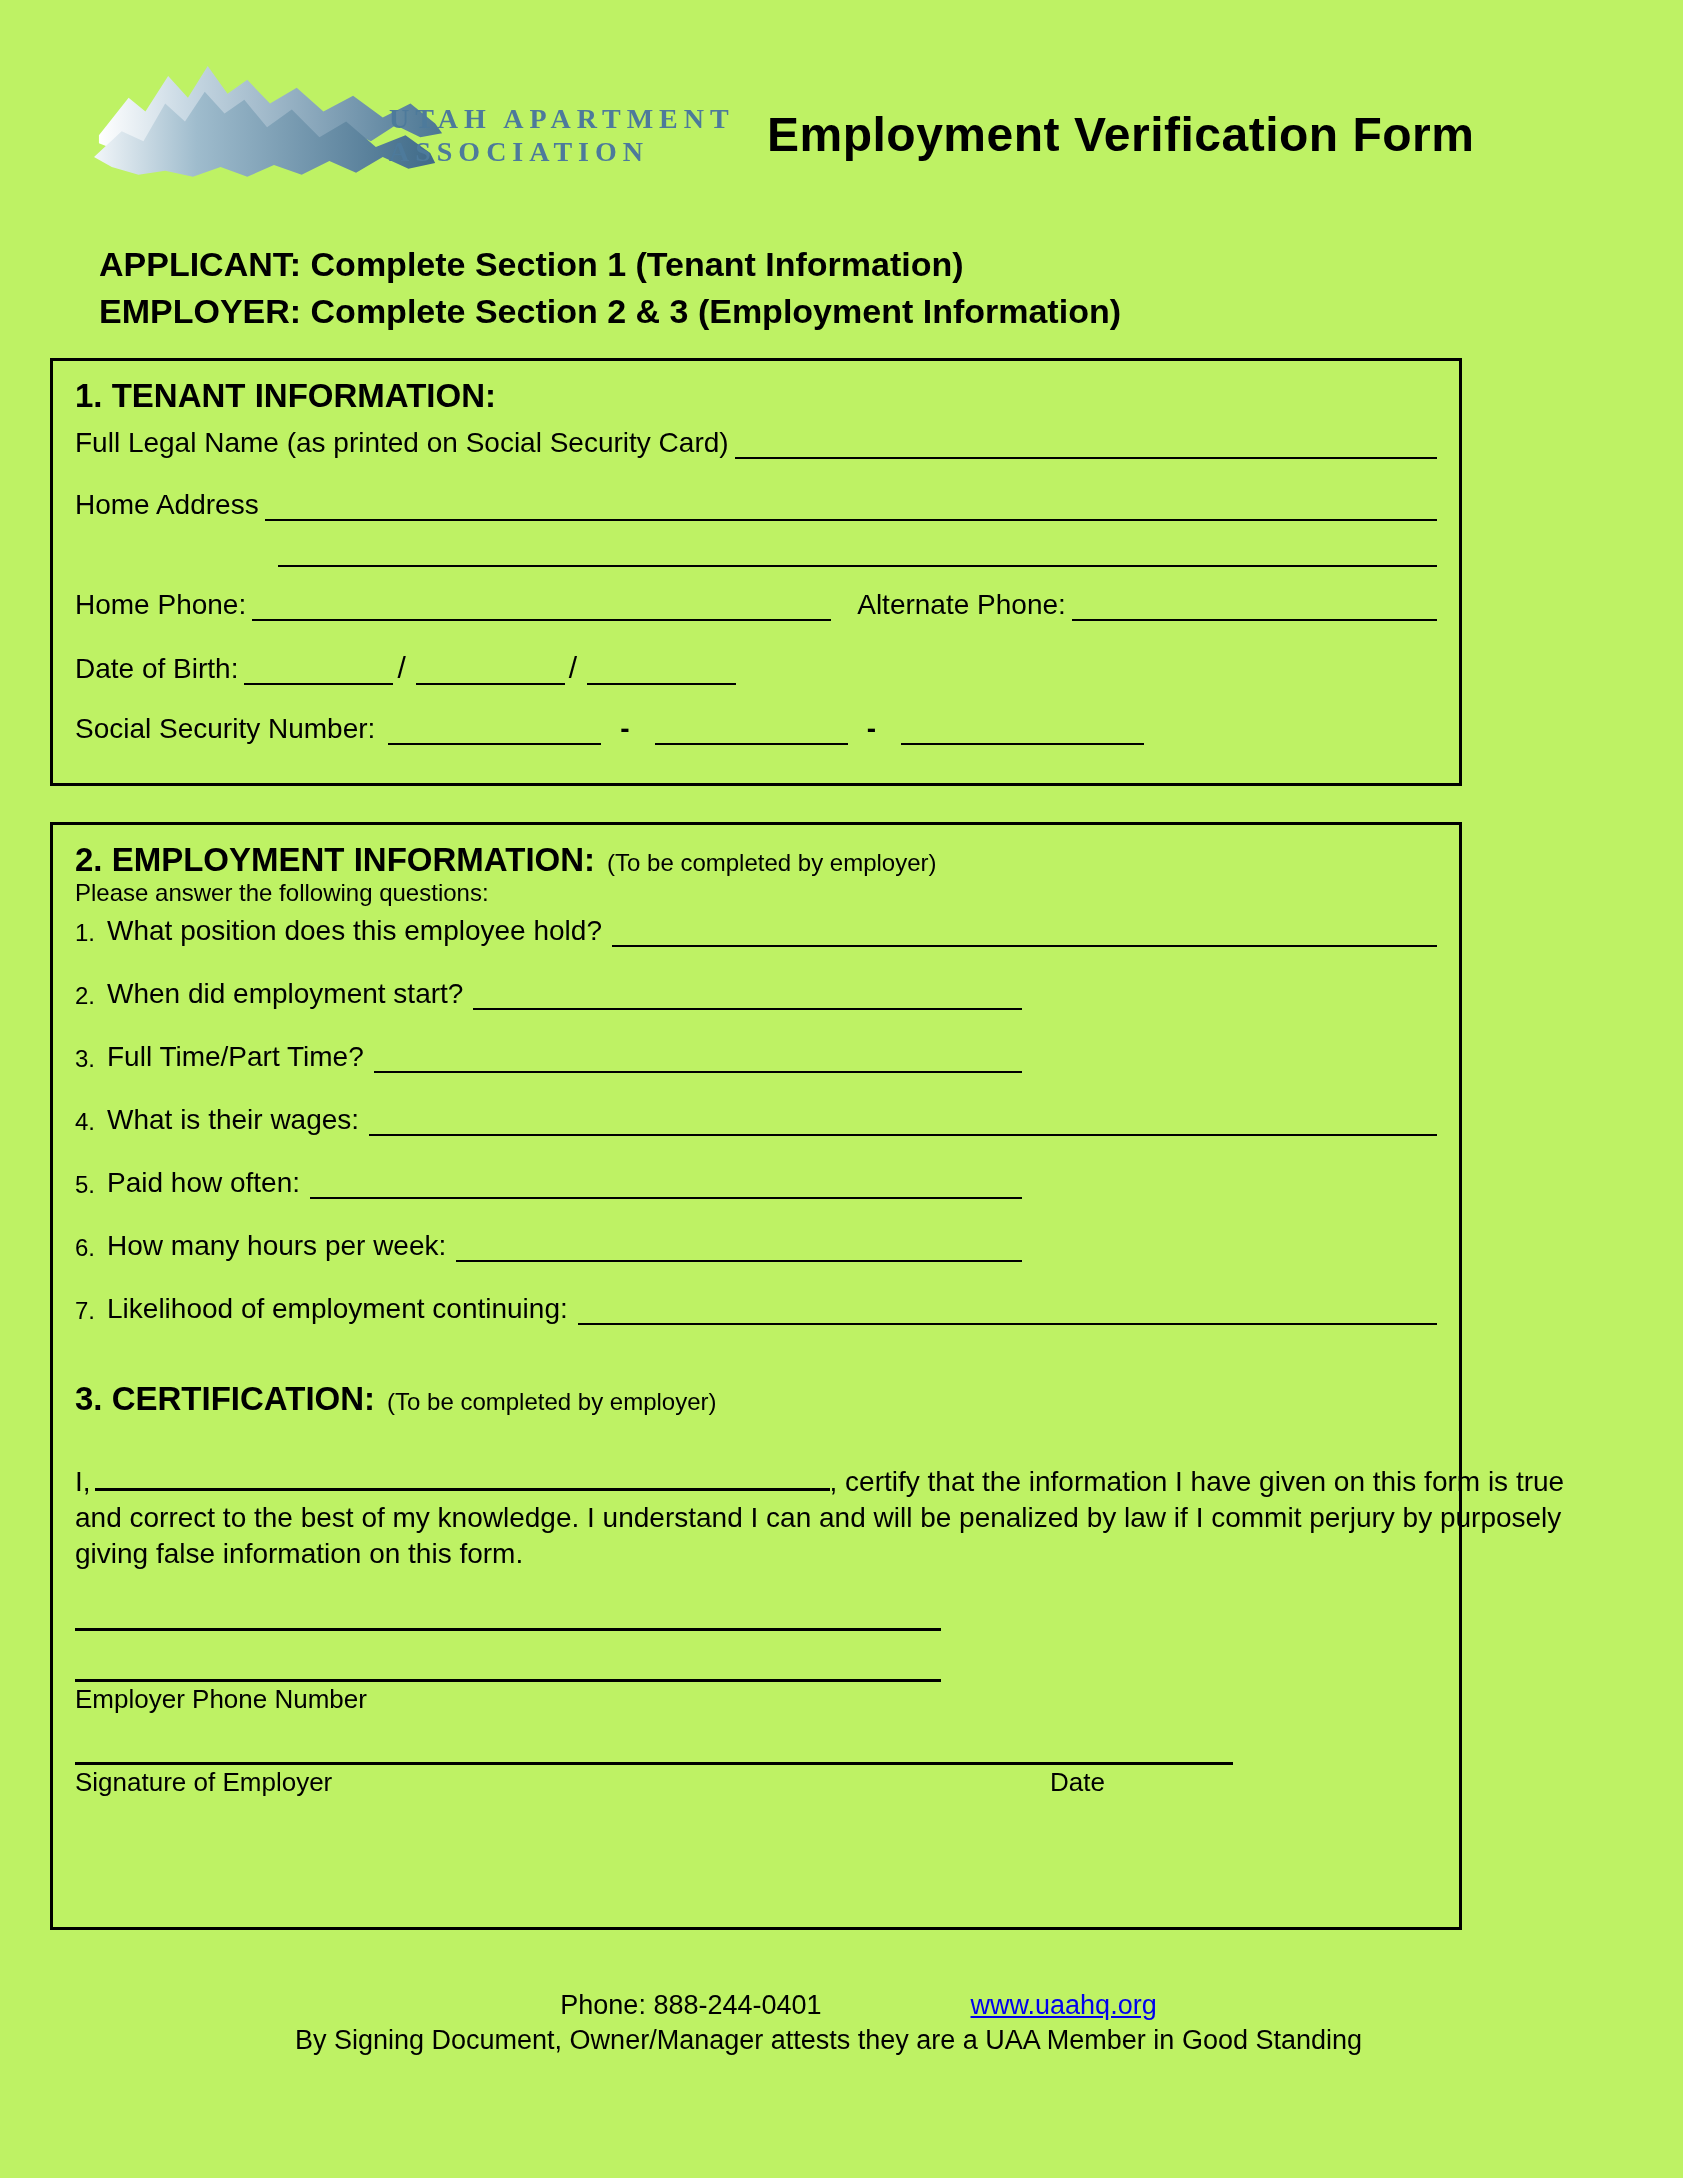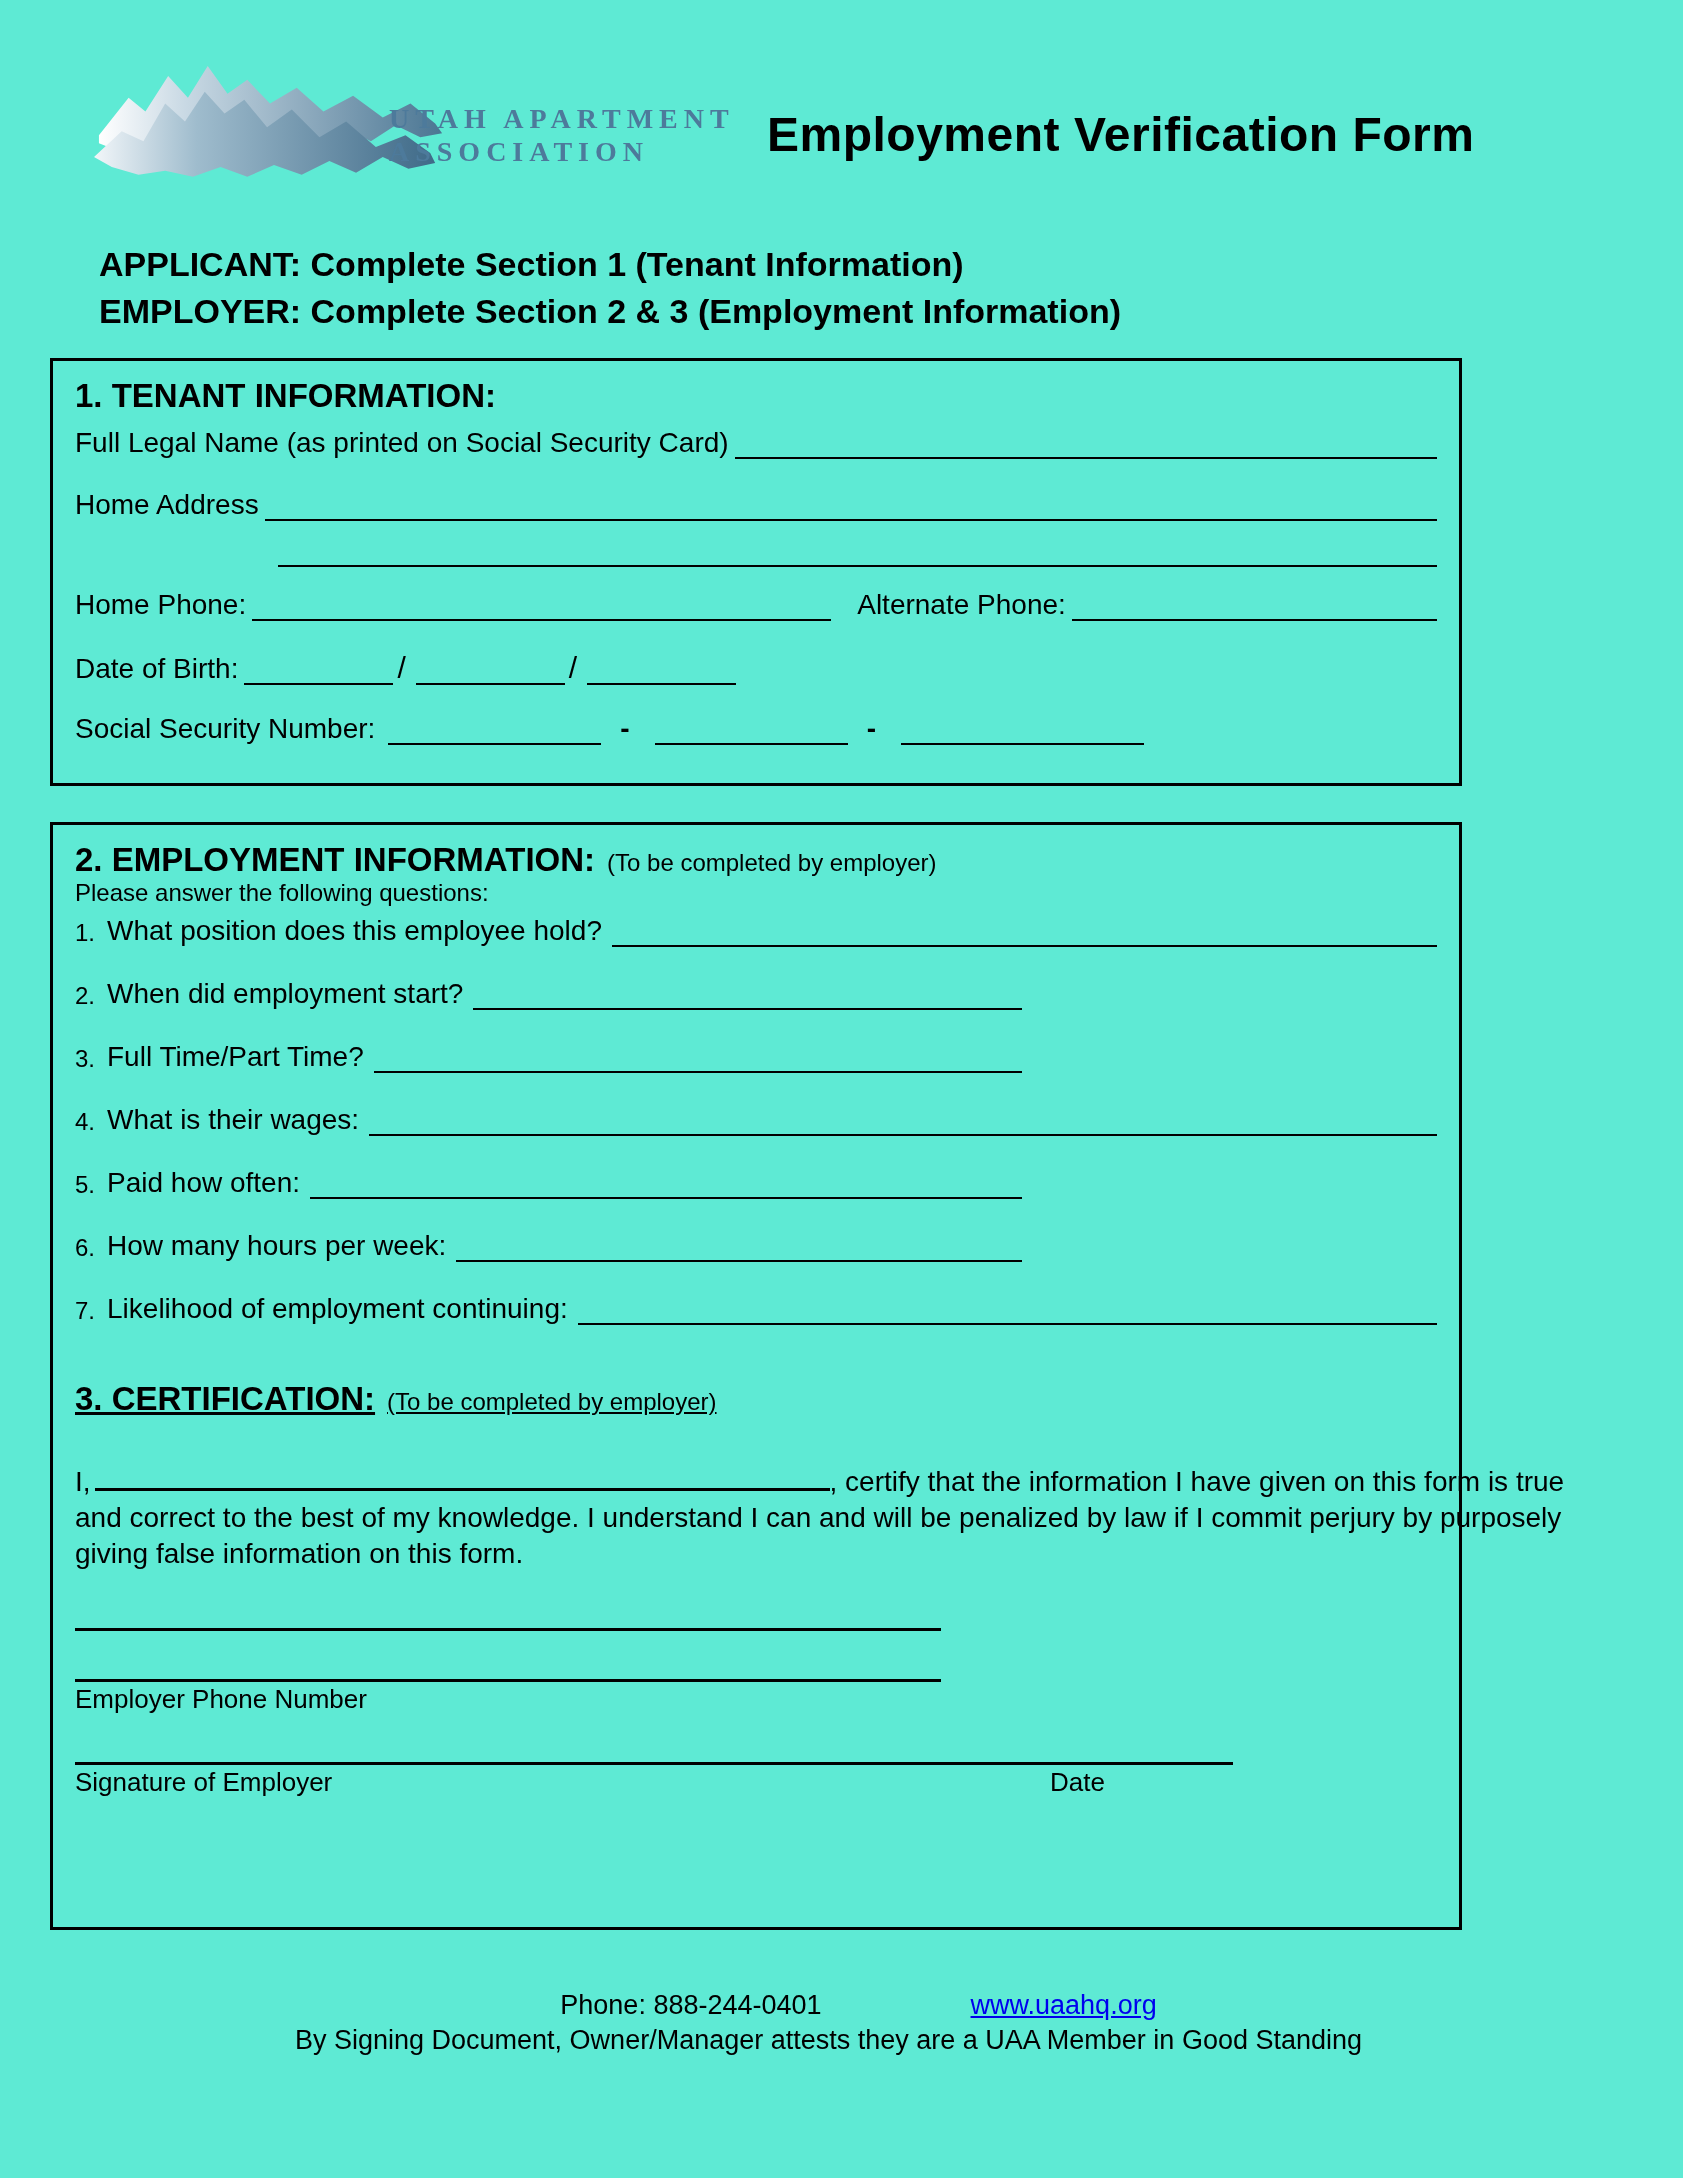--- a/index.html
+++ b/index.html
@@ -1,16 +1,16 @@
 <!DOCTYPE html>
 <html><head>
 <meta charset="utf-8">
 <style>
   html,body{margin:0;padding:0;background:#777;}
-  .page{position:relative;width:1683px;height:2178px;background:#5eead4;
+  .page{position:relative;width:1683px;height:2178px;background:#bef264;
         font-family:"Liberation Sans",sans-serif;color:#000;overflow:hidden;}
 
   
   .header-logo{position:absolute;top:46px;left:94px;display:flex;align-items:flex-end;}
   .logo-svg{width:356px;height:134px;display:block;}
   .logo-text{display:flex;flex-direction:column;font-family:"Liberation Serif",serif;
              color:#4d7a9b;font-weight:bold;letter-spacing:6px;font-size:28px;line-height:33px;
              margin-left:-61px;padding-bottom:12px;}
   .form-title{position:absolute;top:107px;left:767px;font-size:48px;font-weight:bold;letter-spacing:0.5px;}
 
@@ -45,21 +45,21 @@
 
   
   .intro{font-size:24px;height:28px;margin-top:2px;}
   .q-row{display:flex;align-items:flex-end;font-size:28px;height:40px;margin-top:23px;white-space:nowrap;}
   .q-row.first{margin-top:0;}
   .q-num{font-size:24px;margin-right:12px;}
   .q-row.fixed{width:947px;}
   .q-row .line{margin-left:10px;}
 
   
-  .cert-heading-row{margin-top:55px;height:38px;text-decoration:underline;}
+  .cert-heading-row{margin-top:55px;height:38px;}
   .cert-para{margin-top:40px;font-size:28px;line-height:36px;width:1516px;}
   .cert-blank{display:inline-block;width:735px;height:30px;border-bottom:3px solid #000;margin-left:4px;}
   .sig-item{margin-top:8px;}
   .sig-item.first{margin-top:16px;}
   .sig-line{width:866px;height:40px;border-bottom:3px solid #000;}
   .sig-line.wide{width:1158px;}
   .sig-label-row{position:relative;width:1158px;height:30px;font-size:26px;padding-top:2px;}
   .date-label{position:absolute;left:975px;top:2px;}
 
   

